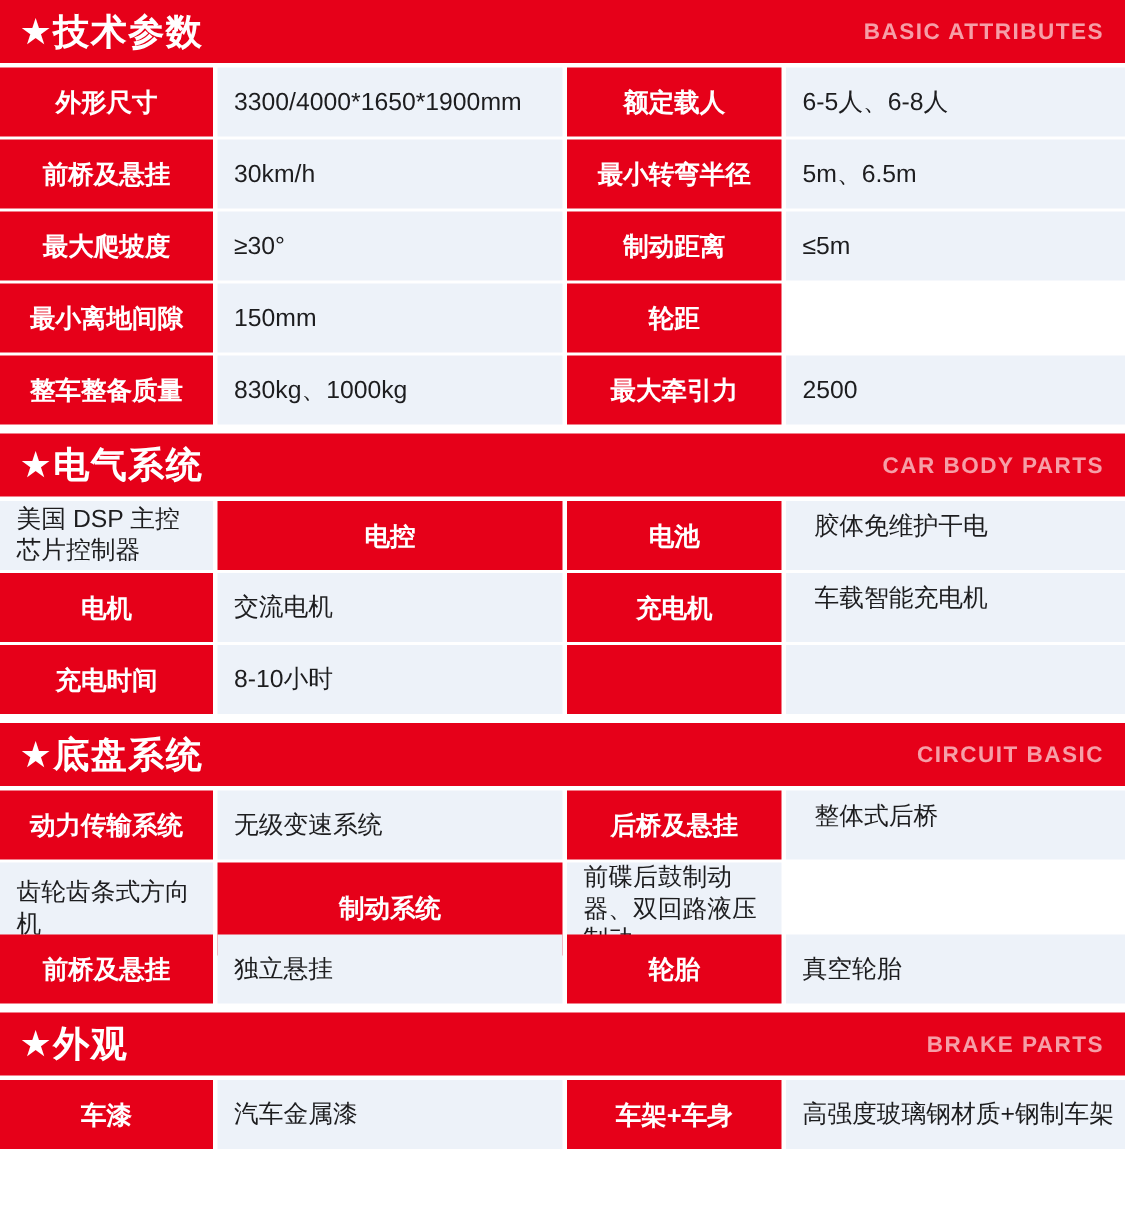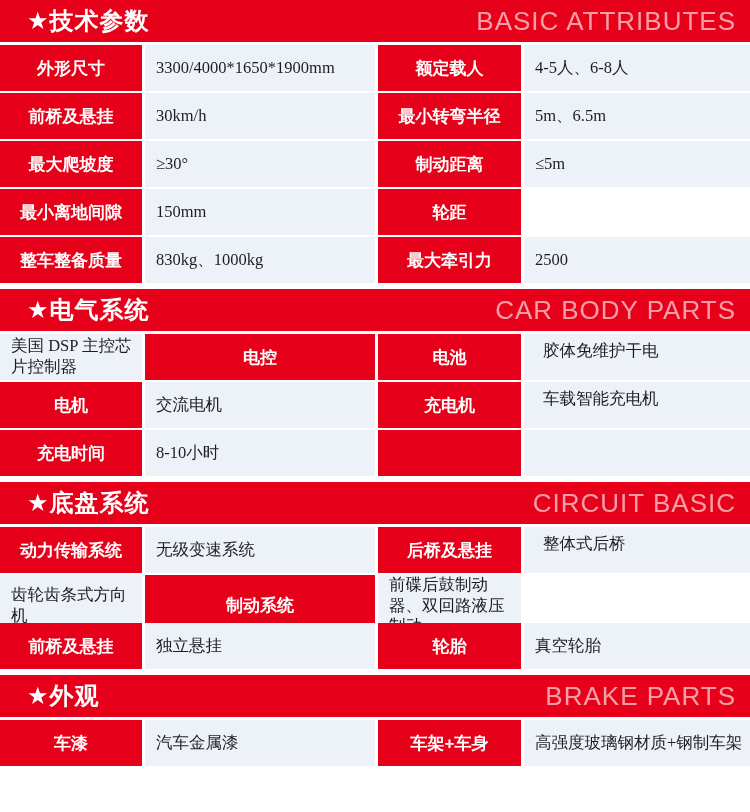--- a/index.html
+++ b/index.html
@@ -16,33 +16,33 @@
     background:var(--gap-white);
     font-family:"Liberation Sans","DejaVu Sans",sans-serif;
   }
   .section{margin-bottom:6px;}
   .sec-header{
     height:42px;
     background:var(--red);
     display:flex;
     align-items:center;
     justify-content:space-between;
-    padding:0 14px 0 27px;
+    padding:0 14px 0 13px;
     margin-bottom:3px;
   }
   .sec-title{
     color:#ffffff;
     font-size:24px;
     font-weight:bold;
     letter-spacing:1px;
   }
   .sec-subtitle{
     color:rgba(255,255,255,0.62);
-    font-size:26px;
-    font-weight:400;
+    font-size:15px;
+    font-weight:700;
     letter-spacing:1px;
     text-align:right;
   }
   .rows{display:flex;flex-direction:column;gap:2px;}
   .row{
     display:grid;
     grid-template-columns:142px 230px 143px 1fr;
     column-gap:3px;
     height:46px;
   }
@@ -54,42 +54,41 @@
     font-weight:bold;
     justify-content:center;
     text-align:center;
   }
   .cell.value{
     background:var(--cell-bg);
     color:var(--value-text);
     font-size:16.5px;
     padding:0 6px 0 11px;
     line-height:1.25;
-    font-family:Liberation Serif, serif;
   }
   .cell.value.v-top{
     align-items:flex-start;
     padding-top:7px;
     padding-left:19px;
   }
 </style>
 </head>
 <body>
 
 <div class="section">
   <div class="sec-header">
     <span class="sec-title">★技术参数</span>
     <span class="sec-subtitle">BASIC ATTRIBUTES</span>
   </div>
   <div class="rows">
     <div class="row">
       <div class="cell label">外形尺寸</div>
       <div class="cell value">3300/4000*1650*1900mm</div>
       <div class="cell label">额定载人</div>
-      <div class="cell value">4-5人、6-8人</div>
+      <div class="cell value">6-5人、6-8人</div>
     </div>
     <div class="row">
       <div class="cell label">前桥及悬挂</div>
       <div class="cell value">30km/h</div>
       <div class="cell label">最小转弯半径</div>
       <div class="cell value">5m、6.5m</div>
     </div>
     <div class="row">
       <div class="cell label">最大爬坡度</div>
       <div class="cell value">≥30°</div>

